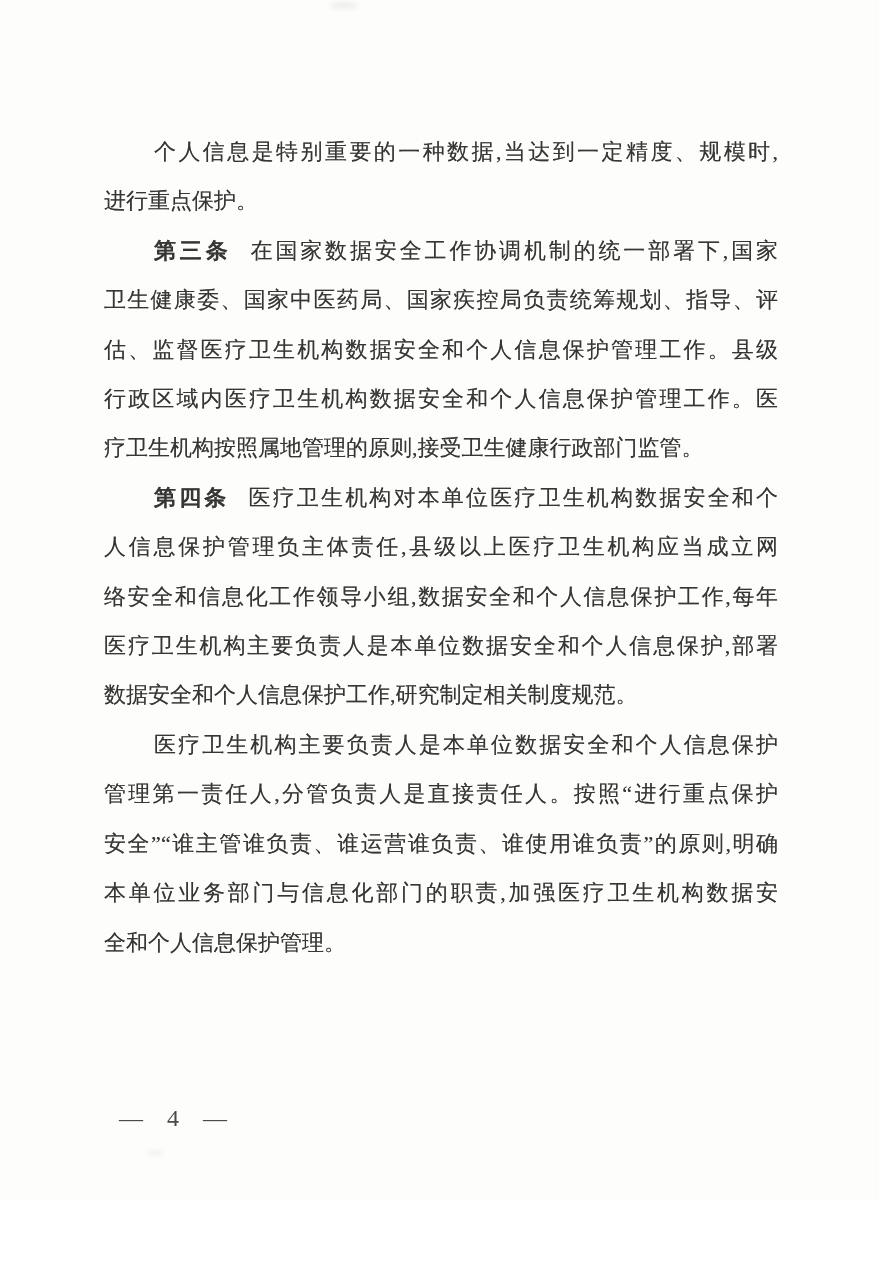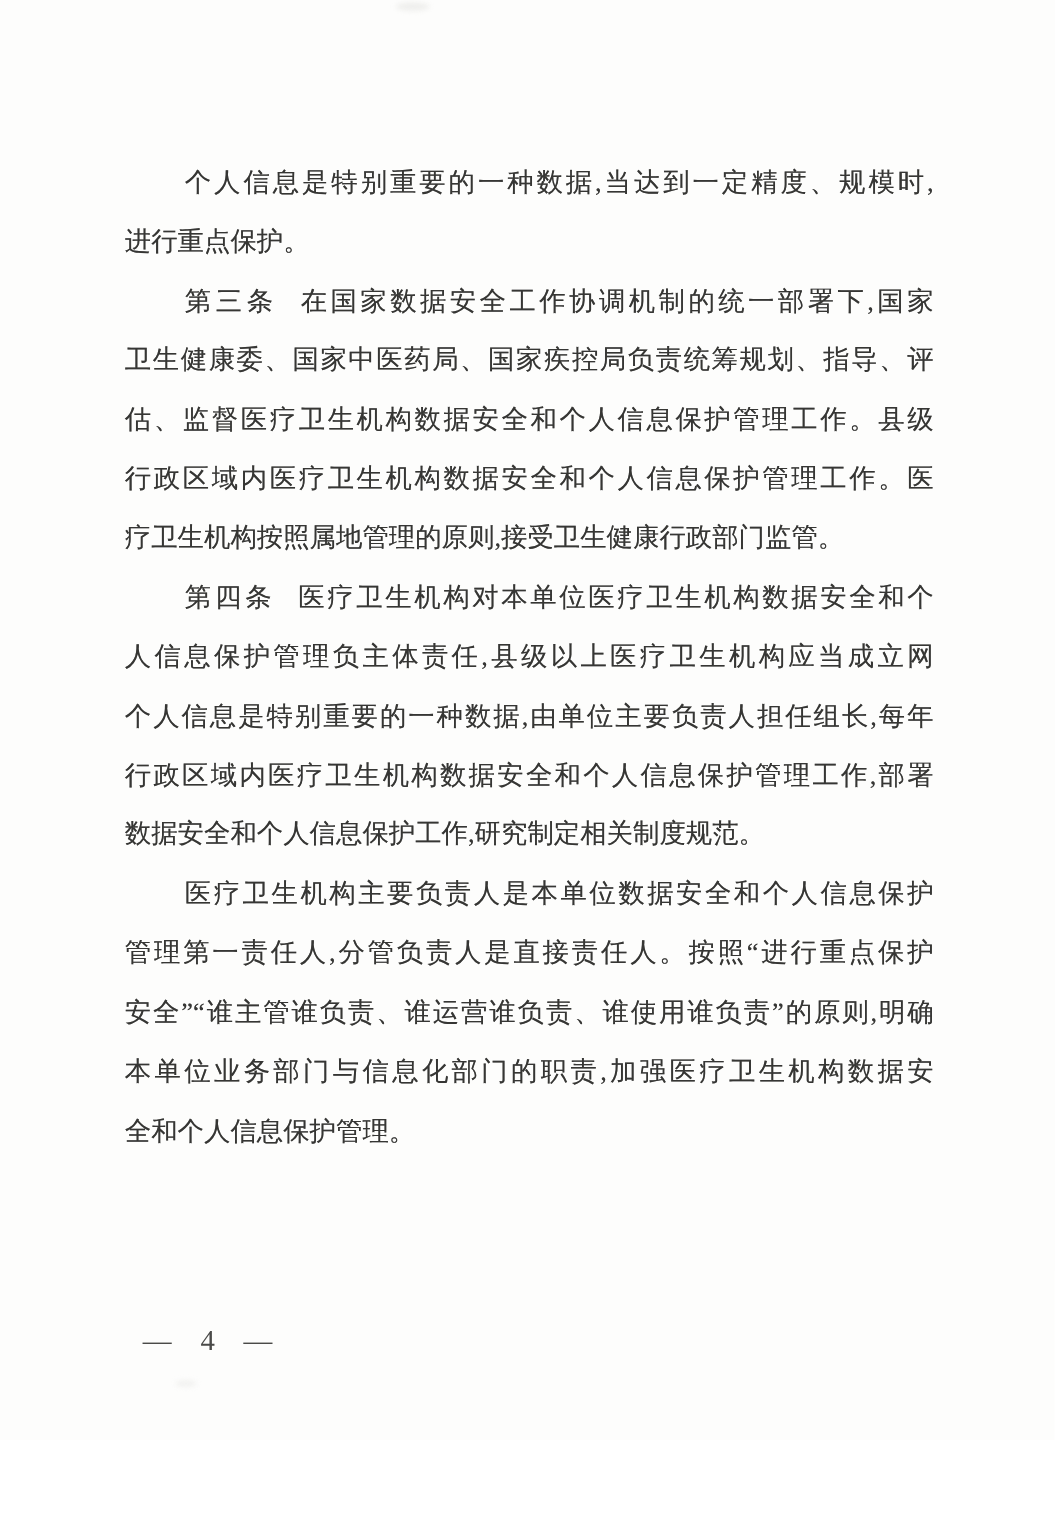--- a/index.html
+++ b/index.html
@@ -39,21 +39,21 @@
     text-align: justify;
     text-align-last: left;
     white-space: nowrap;
   }
   .line.fill {
     white-space: normal;
     text-align-last: justify;
   }
   .line.indent { text-indent: 50px; }
   .article-no {
-    font-weight: normal;
+    font-weight: bold;
     margin-right: 19px;
     letter-spacing: 1px;
   }
 
   
   .pageno {
     position: absolute;
     left: 119px; top: 1105px;
     font-size: 24px;
     color: #4a4a48;
@@ -93,22 +93,22 @@
       <div>
         <div class="line fill indent"><b class="article-no">第三条</b>在国家数据安全工作协调机制的统一部署下,国家</div>
         <div class="line fill">卫生健康委、国家中医药局、国家疾控局负责统筹规划、指导、评</div>
         <div class="line fill">估、监督医疗卫生机构数据安全和个人信息保护管理工作。县级</div>
         <div class="line fill">行政区域内医疗卫生机构数据安全和个人信息保护管理工作。医</div>
         <div class="line">疗卫生机构按照属地管理的原则,接受卫生健康行政部门监管。</div>
       </div>
       <div>
         <div class="line fill indent"><b class="article-no">第四条</b>医疗卫生机构对本单位医疗卫生机构数据安全和个</div>
         <div class="line fill">人信息保护管理负主体责任,县级以上医疗卫生机构应当成立网</div>
-        <div class="line fill">个人信息是特别重要的一种数据,由单位主要负责人担任组长,每年</div>
-        <div class="line fill">行政区域内医疗卫生机构数据安全和个人信息保护管理工作,部署</div>
+        <div class="line fill">络安全和信息化工作领导小组,数据安全和个人信息保护工作,每年</div>
+        <div class="line fill">医疗卫生机构主要负责人是本单位数据安全和个人信息保护,部署</div>
         <div class="line">数据安全和个人信息保护工作,研究制定相关制度规范。</div>
       </div>
       <div>
         <div class="line fill indent">医疗卫生机构主要负责人是本单位数据安全和个人信息保护</div>
         <div class="line fill">管理第一责任人,分管负责人是直接责任人。按照“进行重点保护</div>
         <div class="line fill">安全”“谁主管谁负责、谁运营谁负责、谁使用谁负责”的原则,明确</div>
         <div class="line fill">本单位业务部门与信息化部门的职责,加强医疗卫生机构数据安</div>
         <div class="line">全和个人信息保护管理。</div>
       </div>
     </main>

